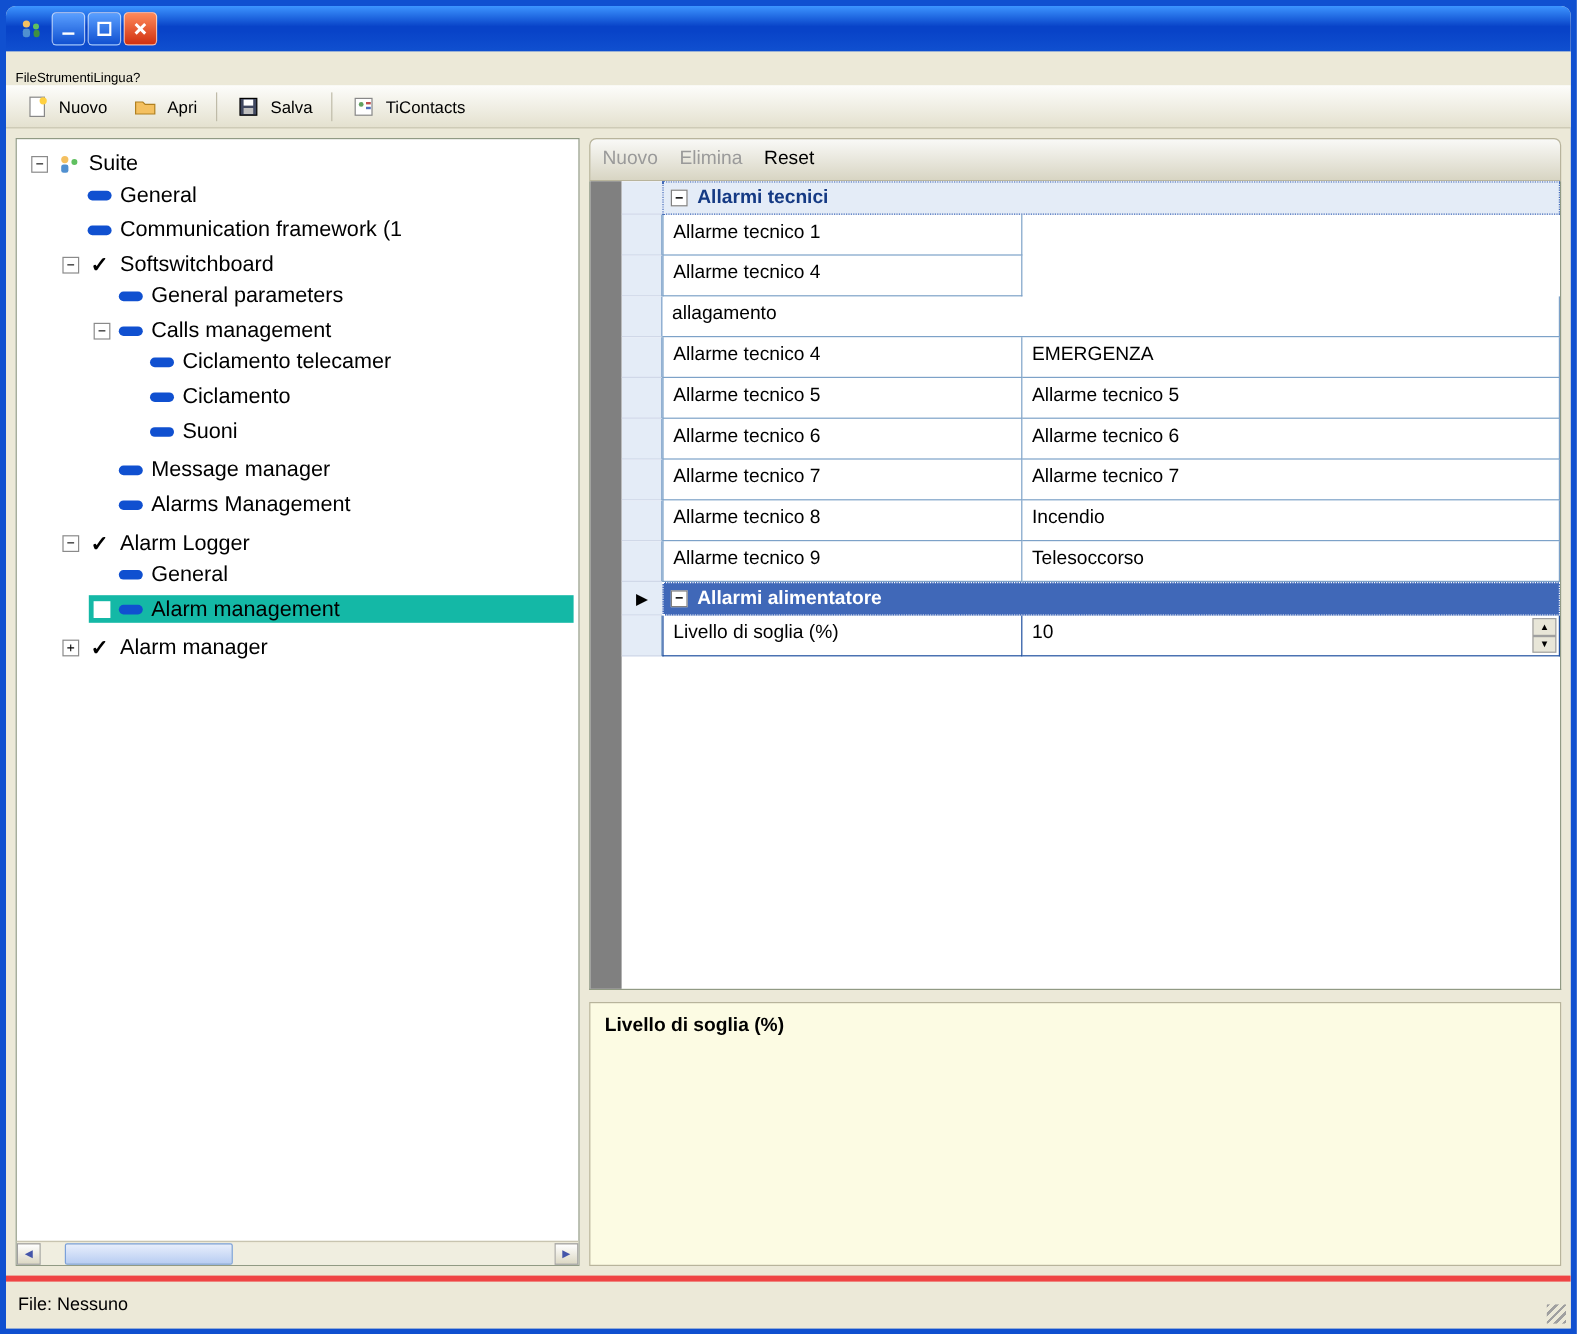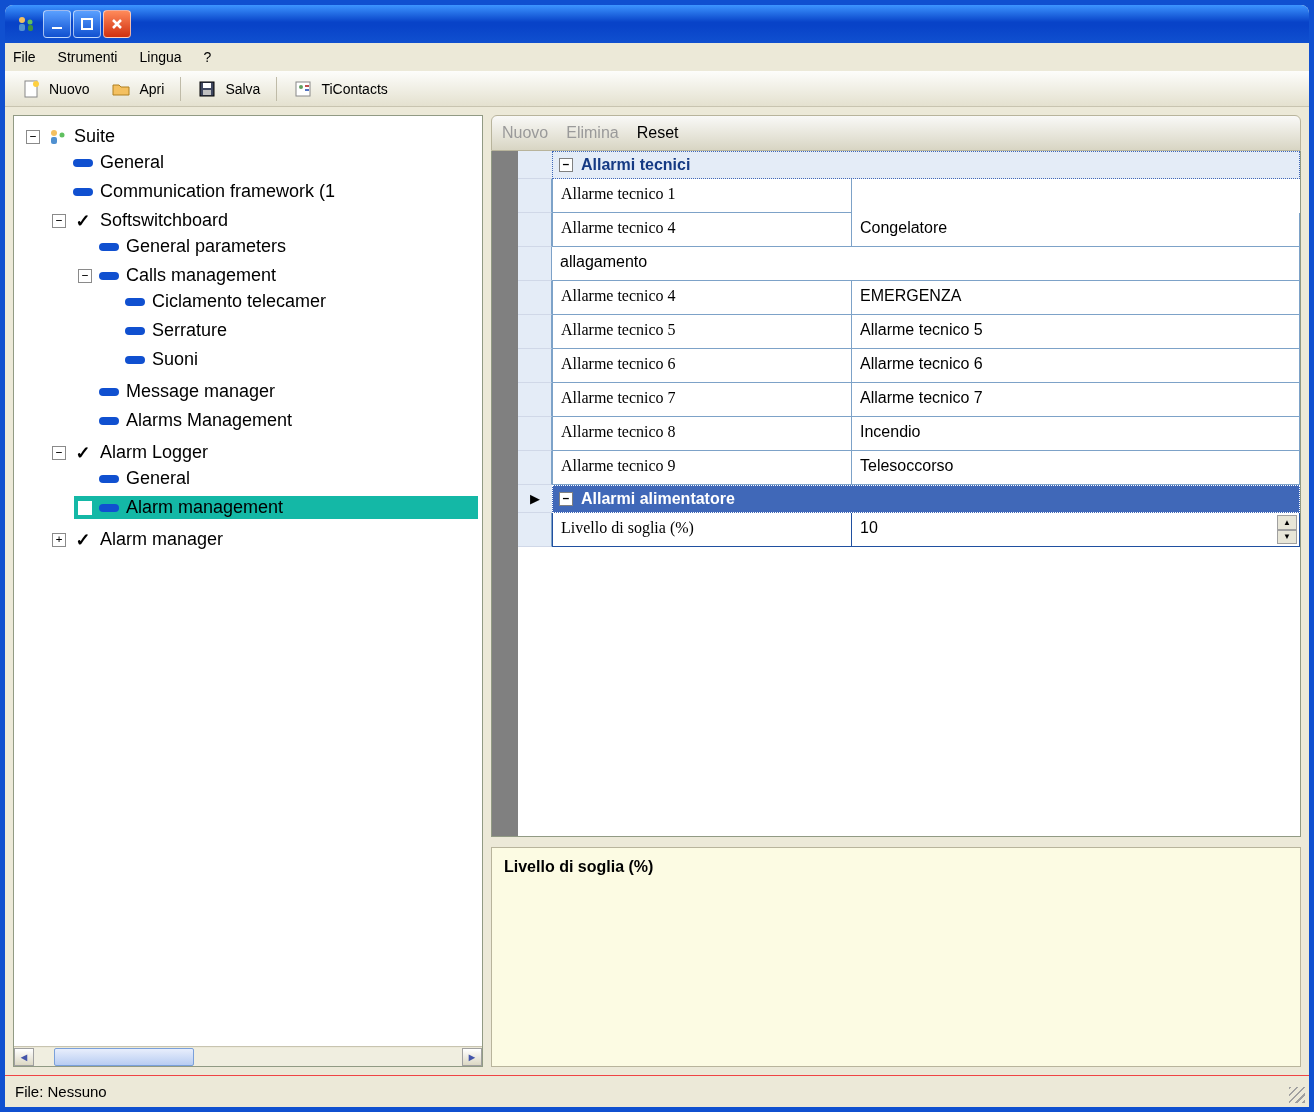--- a/index.html
+++ b/index.html
@@ -47,24 +47,23 @@
   font-weight: bold; font-size: 16px;
   color: #fff;
   border: 1px solid rgba(255,255,255,.6);
 }
 .ctlbtn.min, .ctlbtn.max { background: linear-gradient(180deg,#5aa0ff,#1050d0); }
 .ctlbtn.close { background: linear-gradient(180deg,#ff8a5a,#d03010); }
 .menubar {
   height: 28px;
   background: #ece9d8;
   display: flex;
-  align-items: center;
+  align-items: flex-end;
   padding: 0 8px;
-  gap: 22px;
-  font-size: 14px;
+  font-size: 11px;
 }
 .menubar span { cursor: default; }
 .toolbar {
   height: 36px;
   background: linear-gradient(180deg,#fdfdfb,#e4e1cf);
   display: flex;
   align-items: center;
   padding: 0 6px;
   gap: 2px;
   border-bottom: 1px solid #c8c4b0;
@@ -182,21 +181,20 @@
   font-family: monospace;
 }
 .pg-row { display: flex; height: 34px; }
 .pg-row .rgut { width: 34px; background: #e4ecf7; border-bottom: 1px solid #d0d8e8; border-right: 1px solid #7da2c8; }
 .pg-row .kcell {
   width: 300px;
   padding: 6px 8px;
   border: 1px solid #7da2c8;
   border-top: none;
   font-size: 16px;
-  font-family: Liberation Serif, serif;
 }
 .pg-row .vcell {
   flex: 1;
   padding: 6px 8px;
   border: 1px solid #7da2c8;
   border-top: none; border-left: none;
   font-size: 16px;
   position: relative;
 }
 .pg-row.sel .kcell, .pg-row.sel .vcell { border-color: #2050a0; }
@@ -211,23 +209,23 @@
 .help-pane {
   height: 220px;
   border: 1px solid #b8b49c;
   background: #fcfbe3;
   margin-top: 10px;
   padding: 10px 12px;
   font-size: 16px;
 }
 .help-pane .ht { font-weight: bold; margin-bottom: 6px; }
 .statusbar {
-  height: 32px;
+  height: 44px;
   background: #ece9d8;
-  border-top: 1px solid #ef4444;
+  border-top: 5px solid #ef4444;
   display: flex; align-items: center;
   padding: 0 10px;
   font-size: 15px;
   position: relative;
 }
 .grip {
   position: absolute; right: 4px; bottom: 4px;
   width: 16px; height: 16px;
   background: repeating-linear-gradient(135deg,#a0a0a0 0 2px,transparent 2px 5px);
 }
@@ -384,21 +382,21 @@
                             </span>
                             <span>Ciclamento telecamer</span>
                           </div>
                         </li>
                       <li>
                           <div class="node">
                             <span class="exp empty"></span>
                             <span class="nicon">
                               <span class="dash"></span>
                             </span>
-                            <span>Serrature</span>
+                            <span>Ciclamento</span>
                           </div>
                         </li>
                       <li>
                           <div class="node">
                             <span class="exp empty"></span>
                             <span class="nicon">
                               <span class="dash"></span>
                             </span>
                             <span>Suoni</span>
                           </div>
@@ -490,21 +488,20 @@
             </div>
           </div>
           <div id="grid-rows">
               <div class="pg-row">
                 <div class="rgut"></div>
                 <div class="kcell">Allarme tecnico 1</div>
               </div>
               <div class="pg-row">
                 <div class="rgut"></div>
                 <div class="kcell">Allarme tecnico 4</div>
-                <div class="vcell">Congelatore</div>
               </div>
               <div class="pg-row">
                 <div class="rgut"></div>
                 <div class="vcell">allagamento</div>
               </div>
               <div class="pg-row">
                 <div class="rgut"></div>
                 <div class="kcell">Allarme tecnico 4</div>
                 <div class="vcell">EMERGENZA</div>
               </div>

